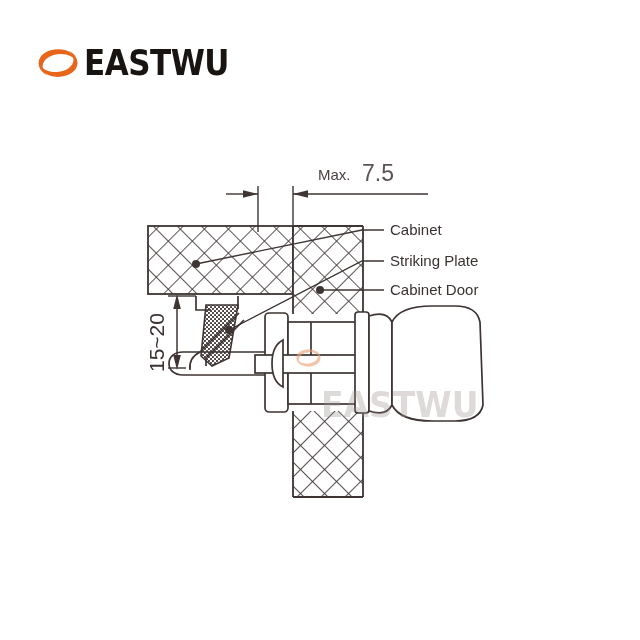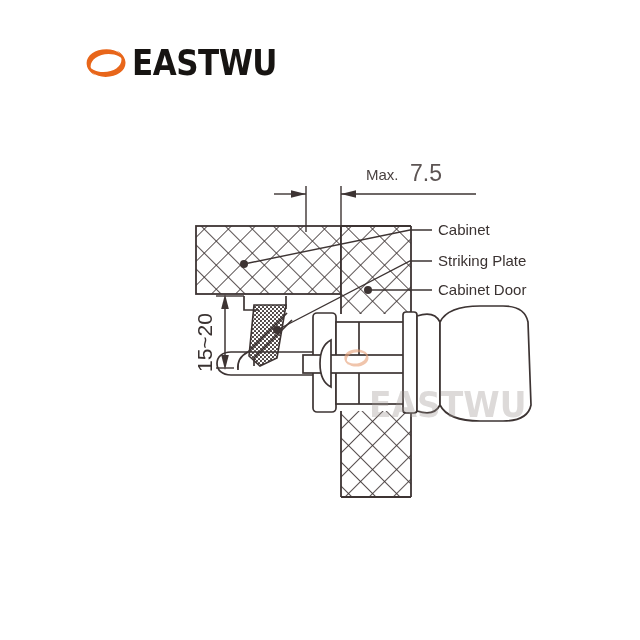--- a/index.html
+++ b/index.html
@@ -14,21 +14,20 @@
     position: relative;
     overflow: hidden;
     font-family: "Liberation Sans", sans-serif;
     color: #3d3433;
   }
   #stage {
     position: absolute;
     left: 0; top: 0;
     width: 568px;
     height: 640px;
-    margin-left: 48px;
   }
   
   #logo {
     position: absolute;
     left: 38px;
     top: 42px;
     width: 200px;
     height: 42px;
     display: flex;
     align-items: center;

